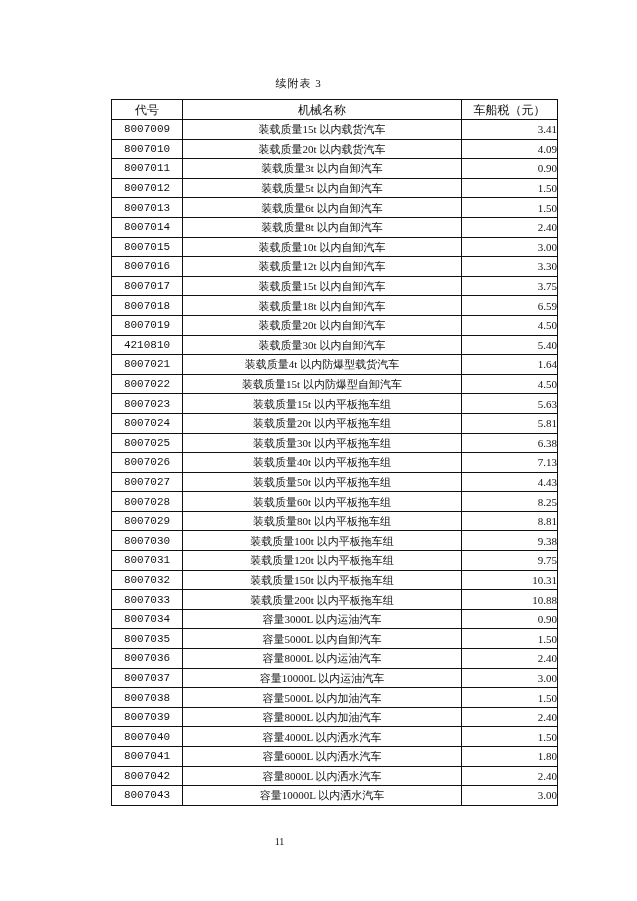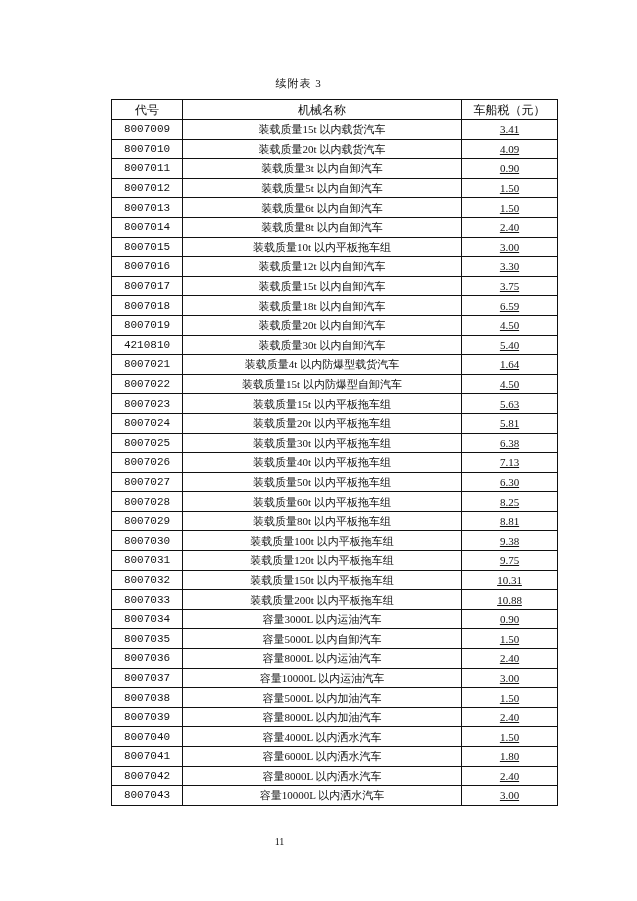--- a/index.html
+++ b/index.html
@@ -8,21 +8,21 @@
   .title { position: absolute; top: 76px; left: 0; width: 597px; text-align: center;
            font-size: 11px; font-weight: normal; letter-spacing: 1px; }
   table.main { position: absolute; left: 111px; top: 99px; width: 446px;
                border-collapse: collapse; table-layout: fixed; font-size: 11px; }
   table.main th, table.main td { border: 1px solid #111; padding: 0; height: 18.6px;
                line-height: 18px; white-space: nowrap; overflow: hidden; }
   table.main th { font-weight: normal; font-size: 12px; text-align: center; height: 19px; }
   col.c1 { width: 71px; } col.c2 { width: 279px; } col.c3 { width: 96px; }
   td.code { text-align: center; font-family: Liberation Mono, monospace; }
   td.name { text-align: center; padding-left: 2px; }
-  td.tax { text-align: center; text-decoration: underline; }
+  td.tax { text-align: right; }
   .page-num { position: absolute; top: 836px; left: 0; width: 559px; text-align: center;
               font-size: 10px; }
 </style>
 </head>
 <body>
 
 <div class="title">续附表 3</div>
 
 <table class="main">
   <colgroup>
@@ -63,21 +63,21 @@
         <td class="name">装载质量6t 以内自卸汽车</td>
         <td class="tax">1.50</td>
       </tr>
       <tr>
         <td class="code">8007014</td>
         <td class="name">装载质量8t 以内自卸汽车</td>
         <td class="tax">2.40</td>
       </tr>
       <tr>
         <td class="code">8007015</td>
-        <td class="name">装载质量10t 以内平板拖车组</td>
+        <td class="name">装载质量10t 以内自卸汽车</td>
         <td class="tax">3.00</td>
       </tr>
       <tr>
         <td class="code">8007016</td>
         <td class="name">装载质量12t 以内自卸汽车</td>
         <td class="tax">3.30</td>
       </tr>
       <tr>
         <td class="code">8007017</td>
         <td class="name">装载质量15t 以内自卸汽车</td>
@@ -124,21 +124,21 @@
         <td class="tax">6.38</td>
       </tr>
       <tr>
         <td class="code">8007026</td>
         <td class="name">装载质量40t 以内平板拖车组</td>
         <td class="tax">7.13</td>
       </tr>
       <tr>
         <td class="code">8007027</td>
         <td class="name">装载质量50t 以内平板拖车组</td>
-        <td class="tax">6.30</td>
+        <td class="tax">4.43</td>
       </tr>
       <tr>
         <td class="code">8007028</td>
         <td class="name">装载质量60t 以内平板拖车组</td>
         <td class="tax">8.25</td>
       </tr>
       <tr>
         <td class="code">8007029</td>
         <td class="name">装载质量80t 以内平板拖车组</td>
         <td class="tax">8.81</td>

